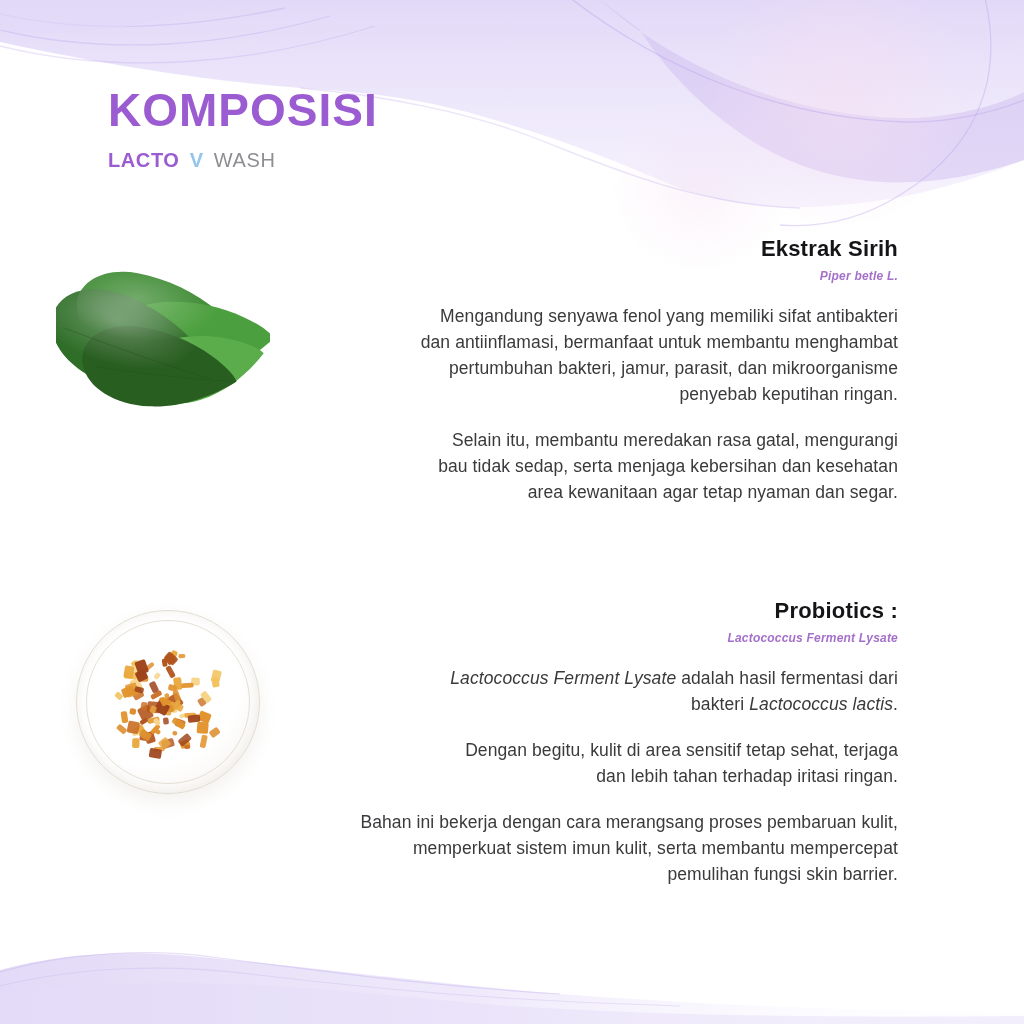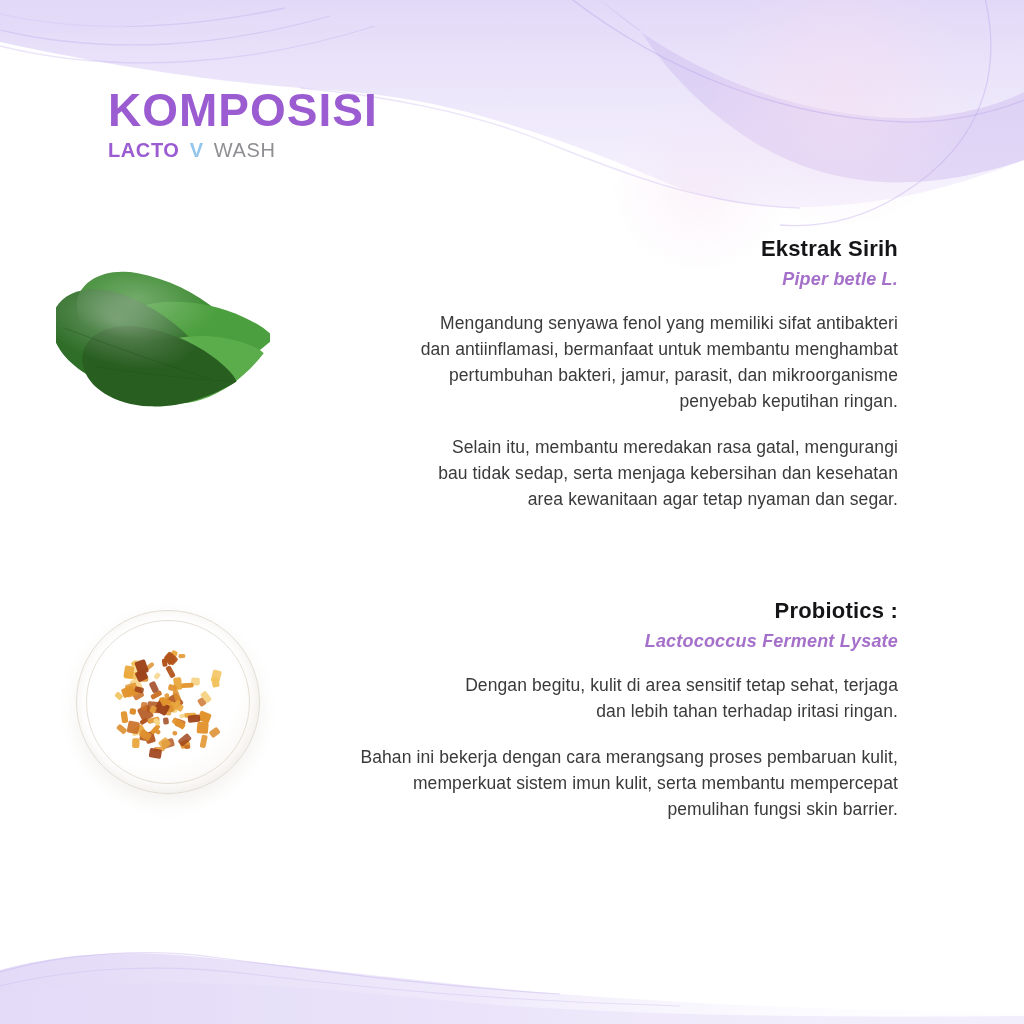--- a/index.html
+++ b/index.html
@@ -11,29 +11,29 @@
   
   .top-wave,.bottom-wave{position:absolute;left:0;pointer-events:none;}
   .top-wave{top:0;}
   .bottom-wave{bottom:0;}
   
   .header{position:absolute;left:108px;top:86px;}
   .title{
     font-size:46px;font-weight:700;letter-spacing:1px;line-height:1.08;
     color:var(--title-purple);
   }
-  .brand{font-size:20px;font-weight:700;letter-spacing:0.6px;margin-top:3px;}
+  .brand{font-size:20px;font-weight:700;letter-spacing:0.6px;margin-top:13px;}
   .brand-lacto{color:var(--title-purple);}
   .brand-v{color:var(--brand-blue);margin:0 4px;}
   .brand-wash{color:var(--brand-gray);font-weight:400;}
   
   .ing-image{position:absolute;}
   .ing-text{position:absolute;width:620px;text-align:right;}
   .ing-heading{font-size:22px;font-weight:700;color:var(--heading-text);letter-spacing:0.2px;}
-  .ing-species{font-size:18px;font-style:italic;font-weight:700;color:var(--species-purple);margin-top:7px;letter-spacing:0.2px;}
+  .ing-species{font-size:12px;font-style:italic;font-weight:700;color:var(--species-purple);margin-top:7px;letter-spacing:0.2px;}
   .paras{}
   .para{
     font-size:17.5px;line-height:26px;color:var(--body-text);
     margin:20px 0 0 0;white-space:pre-line;letter-spacing:0.1px;
   }
   .para .it{font-style:italic;}
   
   .dish{
     position:relative;width:184px;height:184px;border-radius:50%;
     background:radial-gradient(circle at 42% 38%, #ffffff 55%, #f6f4ef 85%, #efece5 100%);
@@ -230,20 +230,22 @@
           <rect x="88.1" y="43.9" width="9.6" height="8.6" rx="1.8" transform="rotate(52 92.9 48.2)" fill="#B2541C" opacity="0.96"></rect>
           <rect x="62.7" y="120.1" width="11.3" height="7.9" rx="1.8" transform="rotate(33 68.3 124.1)" fill="#DD8F2F" opacity="0.95"></rect>
           <rect x="63.9" y="91.1" width="6.1" height="8.2" rx="1.8" transform="rotate(7 66.9 95.2)" fill="#C96F24" opacity="0.82"></rect>
         </svg>
     </div>
   </div>
   <div class="ing-text" style="left:278px;top:598px;">
     <div class="ing-heading">Probiotics :</div>
     <div class="ing-species">Lactococcus Ferment Lysate</div>
     <div class="paras">
+        <p class="para"><span class="it">Lactococcus Ferment Lysate</span><span> adalah hasil fermentasi dari
+bakteri </span><span class="it">Lactococcus lactis</span><span>.</span></p>
         <p class="para"><span>Dengan begitu, kulit di area sensitif tetap sehat, terjaga
 dan lebih tahan terhadap iritasi ringan.</span></p>
         <p class="para"><span>Bahan ini bekerja dengan cara merangsang proses pembaruan kulit,
 memperkuat sistem imun kulit, serta membantu mempercepat
 pemulihan fungsi skin barrier.</span></p>
       </div>
   </div>
 
 </div>
 

